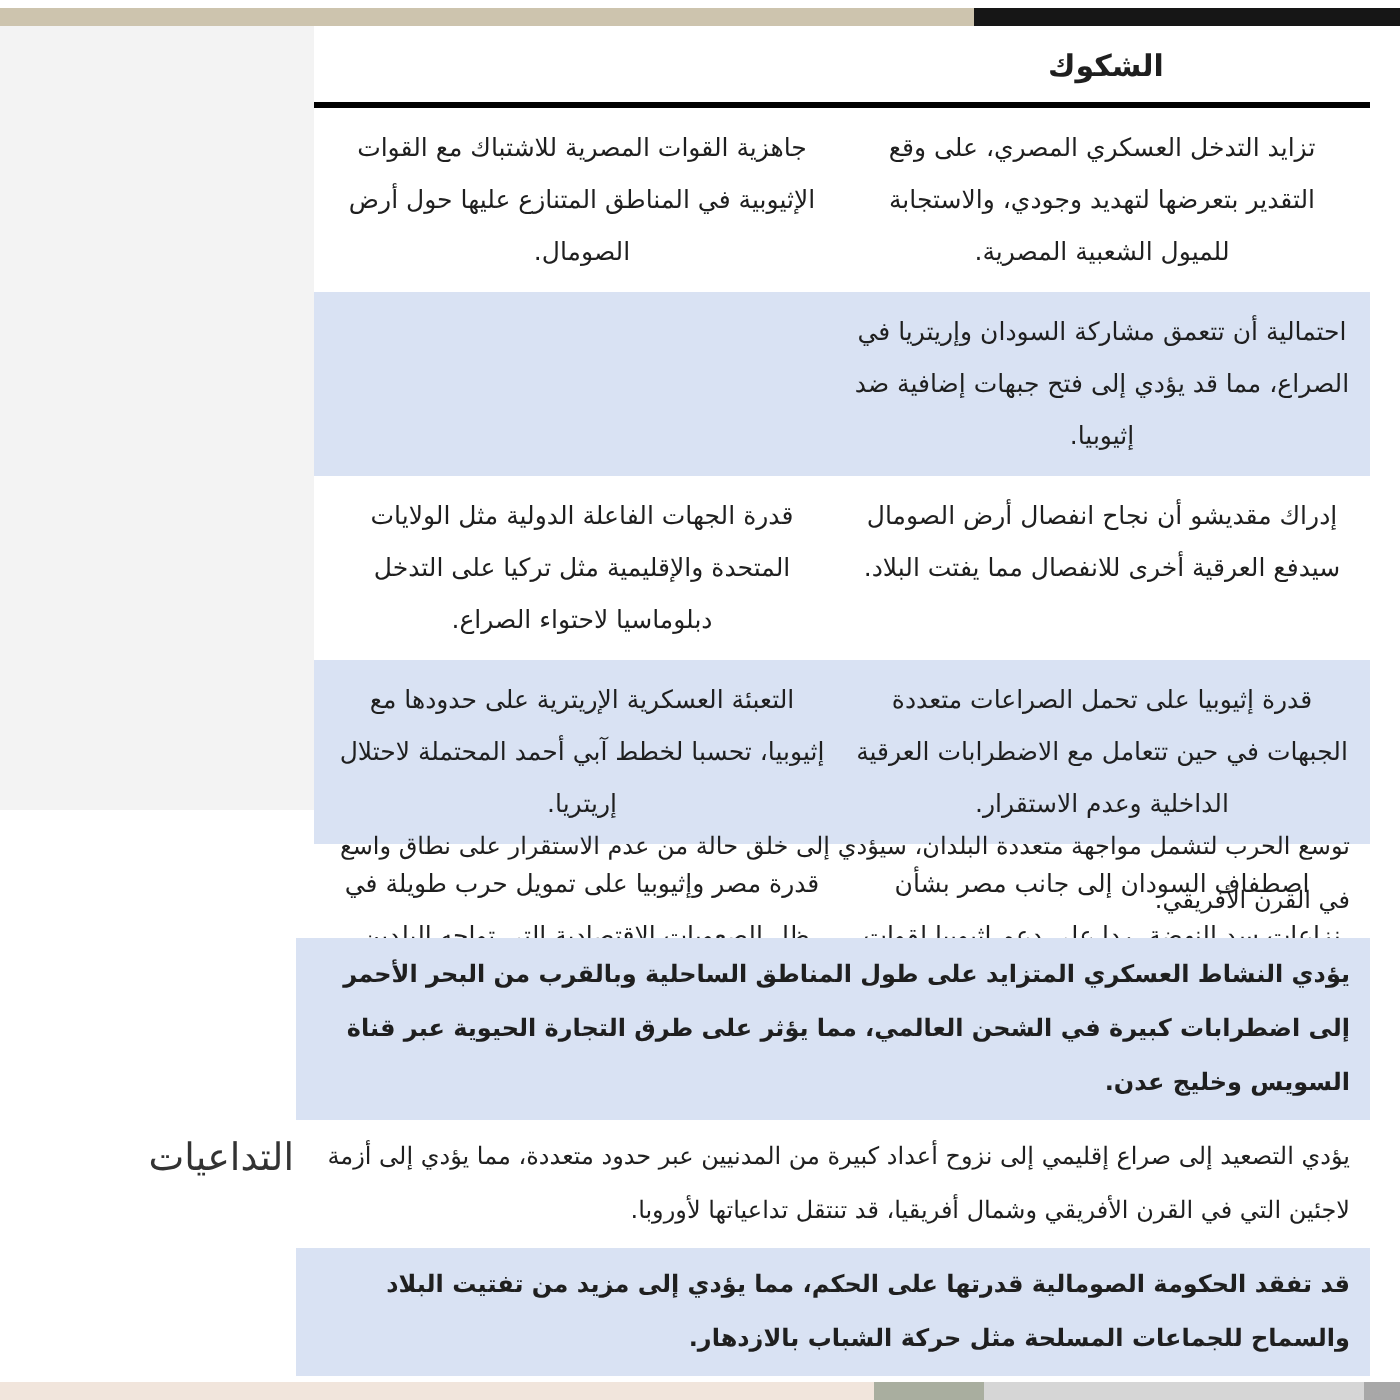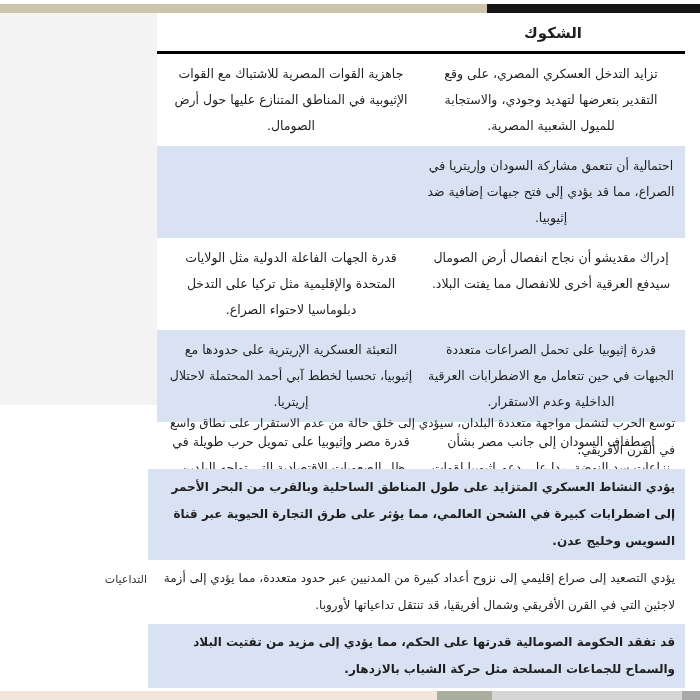--- a/index.html
+++ b/index.html
@@ -42,21 +42,21 @@
   .table2{position:absolute;left:85px;top:405px;width:600px;}
   .t2-row{margin-left:63px;padding:5px 10px;direction:rtl;text-align:right;
           font-size:12px;line-height:27px;}
   .t2-row.shaded{background:var(--row-shade);font-weight:bold;}
   .t2-row.r1{min-height:64px;}
   .t2-row.r2{min-height:56px;}
   .t2-row.r3{min-height:55px;}
   .t2-row.r4{min-height:64px;}
   .t2-row.r5{min-height:48px;}
   .t2-label{position:absolute;left:0;top:50%;transform:translateY(-50%);
-            width:62px;direction:rtl;text-align:right;font-size:11px;color:#333;}
+            width:62px;direction:rtl;text-align:center;font-size:19px;color:#333;}
   
   .bstrip{position:absolute;top:691px;height:9px;}
   .bstrip.s1{left:0;width:437px;background:var(--bottom-strip-left);}
   .bstrip.s2{left:437px;width:55px;background:var(--bottom-strip-mid);}
   .bstrip.s3{left:492px;width:190px;background:var(--bottom-strip-right);}
   .bstrip.s4{left:682px;width:18px;background:var(--bottom-strip-corner);}
 </style>
 </head>
 <body>
 

